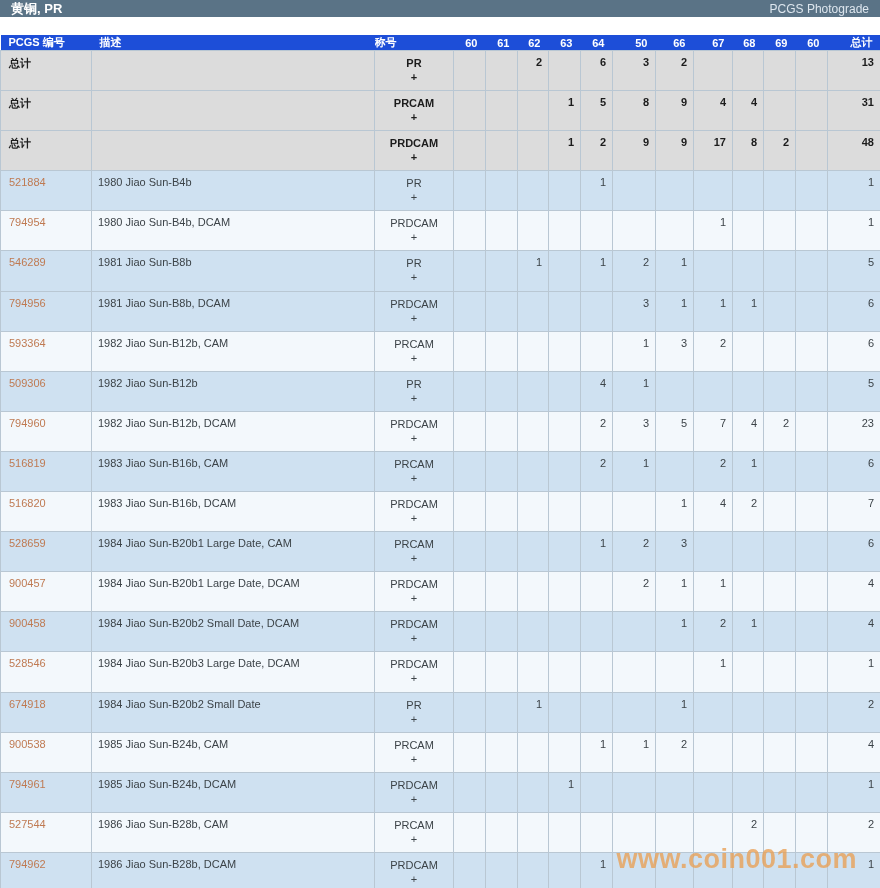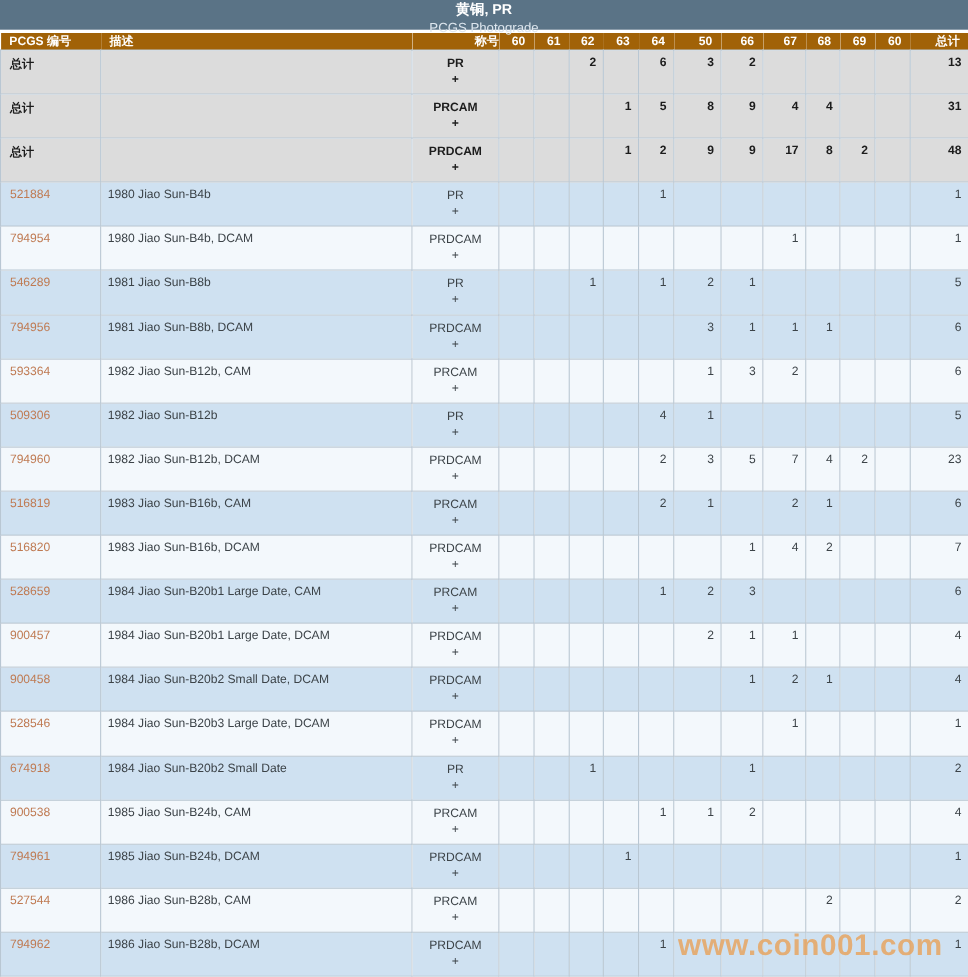--- a/index.html
+++ b/index.html
@@ -4,47 +4,46 @@
 <style>
   html, body { margin: 0; padding: 0; }
   body {
     width: 880px; height: 888px;
     font-family: "Liberation Sans", "DejaVu Sans", sans-serif;
     background: #ffffff;
     position: relative;
     overflow: hidden;
   }
   .title-bar {
-    height: 27px;
+    height: 17px;
     background: #5a7386;
     color: #ffffff;
     display: flex;
     justify-content: space-between;
     align-items: center;
     padding: 0 11px;
     box-sizing: border-box;
-    margin-bottom: 3px;
-    flex-direction: column;
+    margin-bottom: 18px;
   }
   .title-bar .title { font-weight: bold; font-size: 13px; }
   .title-bar .right-label { font-size: 12px; color: #dde6ee; font-weight: normal; }
 
   table.pop {
     width: 880px;
     height: 858px;
     border-collapse: collapse;
     table-layout: fixed;
   }
-  thead tr { height: 15px; background: #a16207; }
+  thead tr { height: 15px; background: #1d4ed8; }
   th {
     color: #ffffff; font-size: 11px; font-weight: bold;
     padding: 0; border: none; white-space: nowrap; overflow: hidden;
   }
   th.left   { text-align: left;  padding-left: 8px; }
-  th.center { text-align: right; }
+  th.center { text-align: left; }
   th.right  { text-align: right; padding-right: 8px; }
 
   td {
     border: 1px solid #b9c7d3;
     vertical-align: top;
     font-size: 11px;
     color: #3c4348;
     padding: 5px 6px 0 6px;
     overflow: hidden;
     white-space: nowrap;

